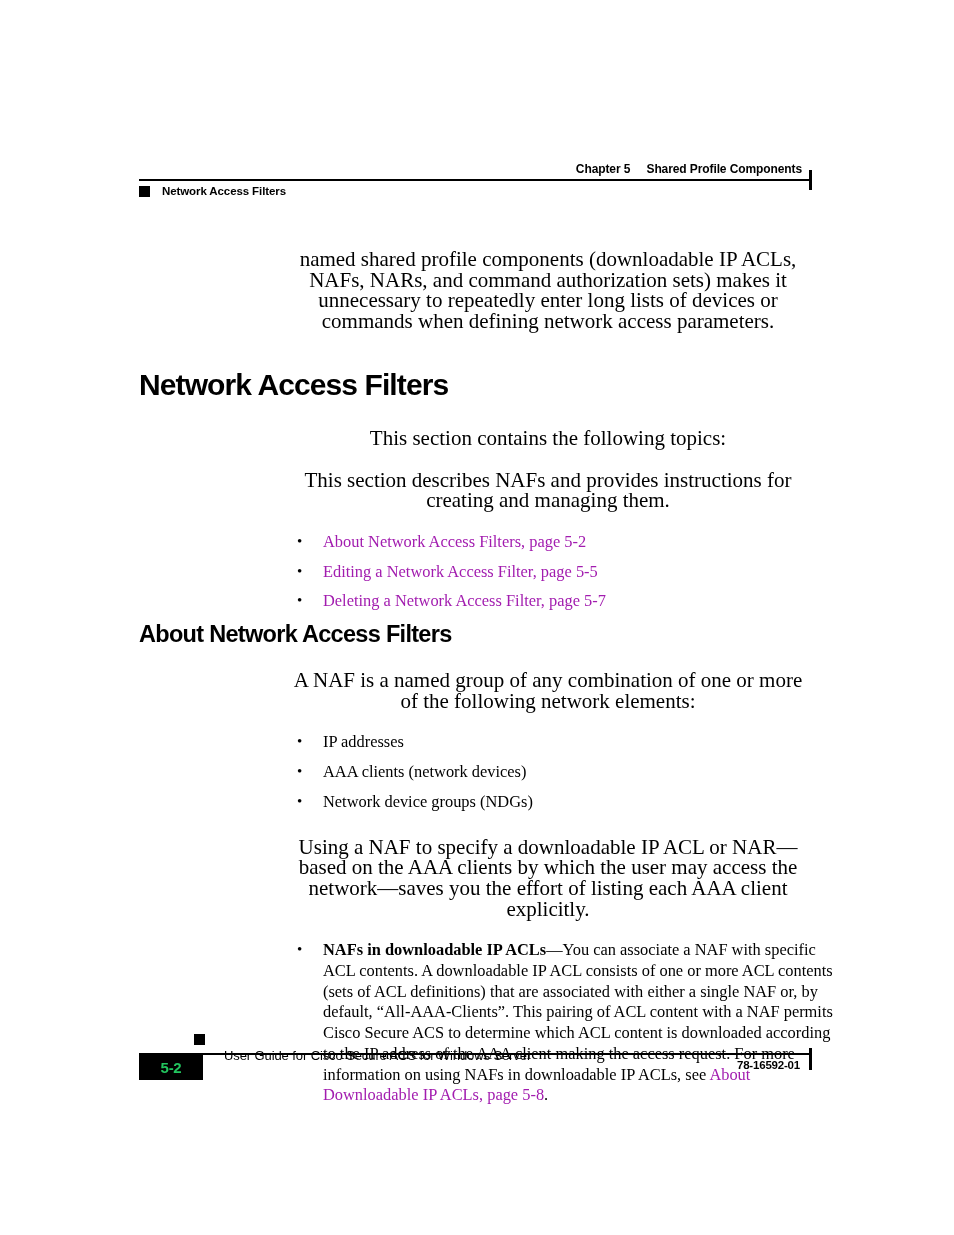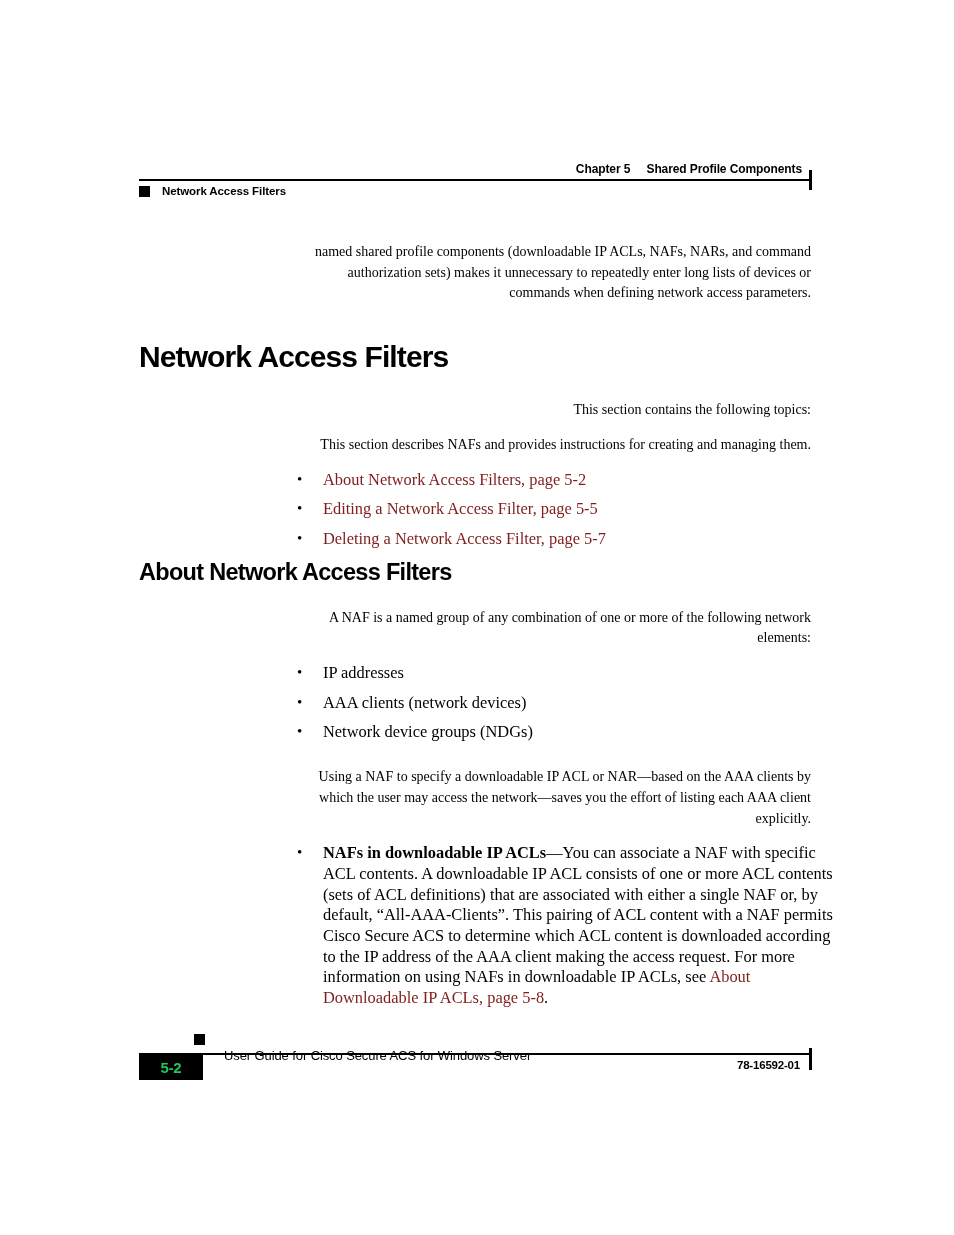--- a/index.html
+++ b/index.html
@@ -78,23 +78,23 @@
   .content {
     position: absolute;
     left: 139px;
     top: 228px;
     width: 690px;
   }
 
   .body-text {
     margin-left: 146px;
     width: 526px;
-    font-size: 14px;
+    font-size: 21px;
     line-height: 20.7px;
-    text-align: right;
+    text-align: center;
   }
   .body-text + .body-text { margin-top: 12px; }
 
   h1.section-title {
     font-family: "Liberation Sans", "DejaVu Sans", sans-serif;
     font-weight: bold;
     font-size: 30px;
     line-height: 34px;
     letter-spacing: -0.9px;
     margin: 0;
@@ -135,21 +135,21 @@
     font-size: 15px;
   }
   ul.bullets.tight li { margin-bottom: 9px; }
 
   ul.bullets li.wide {
     margin-left: 158px;
     width: 520px;
   }
 
   a.xref, .xref {
-    color: #7f1d1d;
+    color: #a21caf;
     text-decoration: none;
   }
   .bold { font-weight: bold; }
 
   
   .footer {
     position: absolute;
     left: 139px;
     top: 1032px;
     width: 673px;

